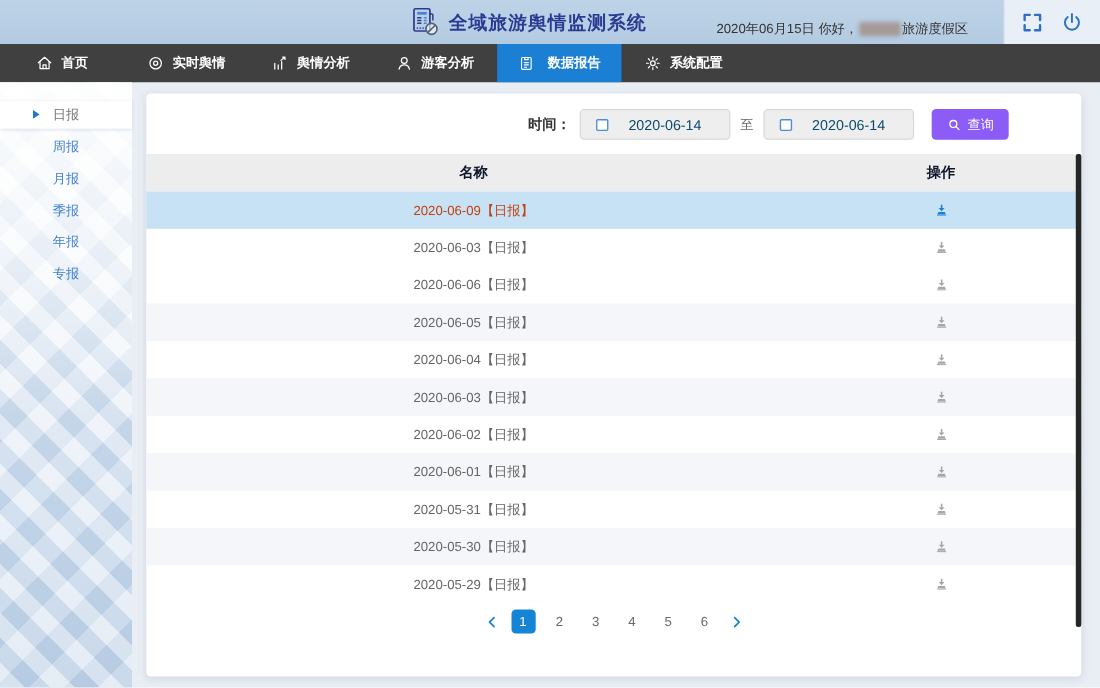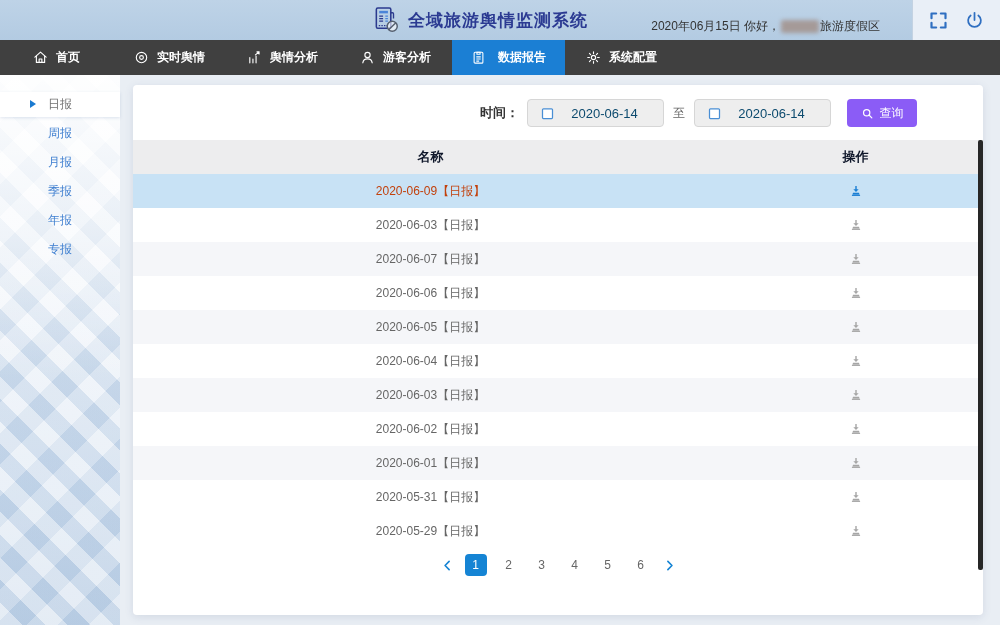--- a/index.html
+++ b/index.html
@@ -231,32 +231,20 @@
             <div class="cell-op">
               <span class="dl">
                 <svg viewBox="0 0 24 24" fill="currentColor">
                   <path d="M10.8 3.5h2.4v5.4h3.4L12 13.6 7.4 8.9h3.4z"></path>
                   <path d="M7 14.8h10l1.4 3.7H5.6z"></path>
                   <rect x="5" y="18.9" width="14" height="1.6"></rect>
                 </svg>
               </span>
             </div>
           </div>
-          <div class="trow striped">
-            <div class="cell-name">2020-06-07【日报】</div>
-            <div class="cell-op">
-              <span class="dl">
-                <svg viewBox="0 0 24 24" fill="currentColor">
-                  <path d="M10.8 3.5h2.4v5.4h3.4L12 13.6 7.4 8.9h3.4z"></path>
-                  <path d="M7 14.8h10l1.4 3.7H5.6z"></path>
-                  <rect x="5" y="18.9" width="14" height="1.6"></rect>
-                </svg>
-              </span>
-            </div>
-          </div>
           <div class="trow">
             <div class="cell-name">2020-06-06【日报】</div>
             <div class="cell-op">
               <span class="dl">
                 <svg viewBox="0 0 24 24" fill="currentColor">
                   <path d="M10.8 3.5h2.4v5.4h3.4L12 13.6 7.4 8.9h3.4z"></path>
                   <path d="M7 14.8h10l1.4 3.7H5.6z"></path>
                   <rect x="5" y="18.9" width="14" height="1.6"></rect>
                 </svg>
               </span>
@@ -317,20 +305,32 @@
                 <svg viewBox="0 0 24 24" fill="currentColor">
                   <path d="M10.8 3.5h2.4v5.4h3.4L12 13.6 7.4 8.9h3.4z"></path>
                   <path d="M7 14.8h10l1.4 3.7H5.6z"></path>
                   <rect x="5" y="18.9" width="14" height="1.6"></rect>
                 </svg>
               </span>
             </div>
           </div>
           <div class="trow">
             <div class="cell-name">2020-05-31【日报】</div>
+            <div class="cell-op">
+              <span class="dl">
+                <svg viewBox="0 0 24 24" fill="currentColor">
+                  <path d="M10.8 3.5h2.4v5.4h3.4L12 13.6 7.4 8.9h3.4z"></path>
+                  <path d="M7 14.8h10l1.4 3.7H5.6z"></path>
+                  <rect x="5" y="18.9" width="14" height="1.6"></rect>
+                </svg>
+              </span>
+            </div>
+          </div>
+          <div class="trow striped">
+            <div class="cell-name">2020-05-30【日报】</div>
             <div class="cell-op">
               <span class="dl">
                 <svg viewBox="0 0 24 24" fill="currentColor">
                   <path d="M10.8 3.5h2.4v5.4h3.4L12 13.6 7.4 8.9h3.4z"></path>
                   <path d="M7 14.8h10l1.4 3.7H5.6z"></path>
                   <rect x="5" y="18.9" width="14" height="1.6"></rect>
                 </svg>
               </span>
             </div>
           </div>

